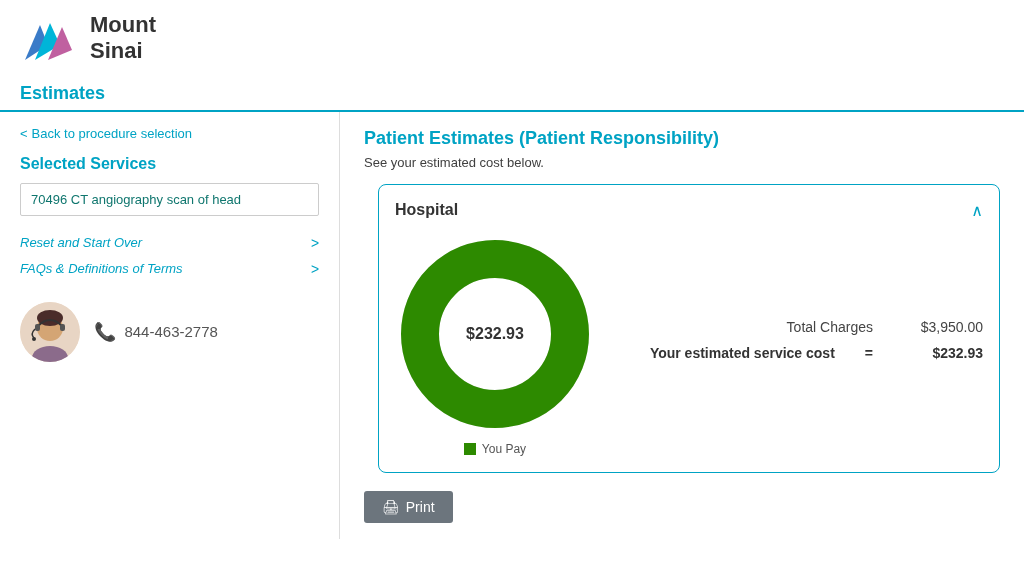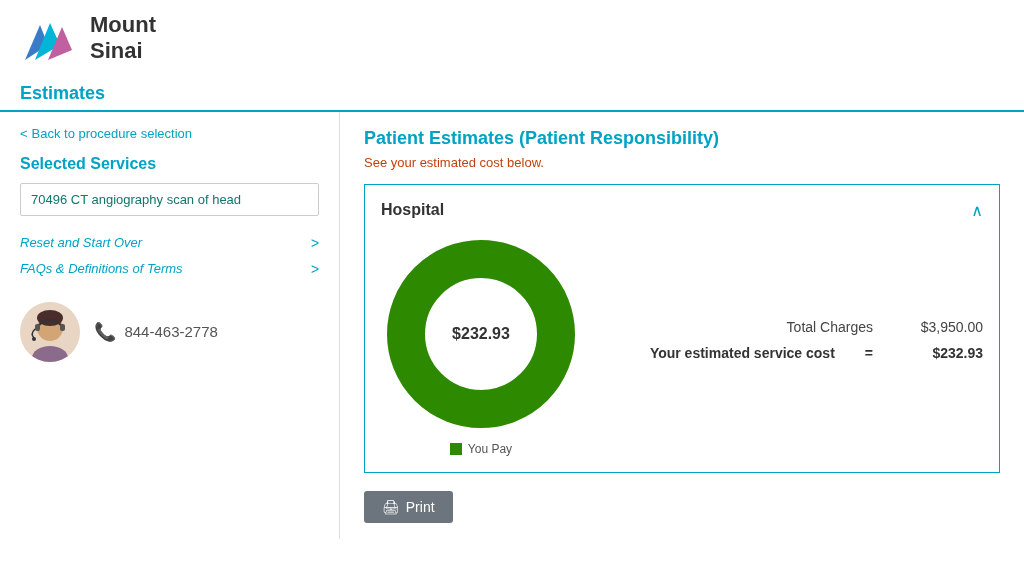--- a/index.html
+++ b/index.html
@@ -30,23 +30,23 @@
     .chevron-right { font-size: 14px; color: #00a3c4; }
 
     .contact-area { display: flex; align-items: center; gap: 14px; margin-top: 10px; }
     .avatar { width: 60px; height: 60px; border-radius: 50%; overflow: hidden; background: #f0e0d0; display: flex; align-items: flex-end; justify-content: center; }
     .avatar-svg { width: 60px; height: 60px; }
     .phone-area { display: flex; align-items: center; gap: 8px; color: #555; font-size: 15px; }
     .phone-icon { color: #00a3c4; font-size: 18px; }
 
     .right-panel { flex: 1; padding: 16px 24px; }
     .patient-estimates-title { color: #00a3c4; font-size: 18px; font-weight: bold; margin-bottom: 6px; }
-    .see-cost-text { font-size: 13px; color: #c2410c; margin-bottom: 14px; }
-
-    .hospital-card { border: 1.5px solid #00a3c4; border-radius: 0; padding: 16px; margin-bottom: 18px; }
+    .see-cost-text { font-size: 13px; color: #404040; margin-bottom: 14px; }
+
+    .hospital-card { border: 1.5px solid #00a3c4; border-radius: 8px; padding: 16px; margin-bottom: 18px; margin-left: 14px; }
     .hospital-card-header { display: flex; justify-content: space-between; align-items: center; margin-bottom: 14px; }
     .hospital-label { color: #333; font-size: 16px; font-weight: bold; }
     .collapse-icon { color: #00a3c4; font-size: 16px; cursor: pointer; }
 
     .hospital-card-body { display: flex; align-items: center; gap: 30px; }
 
     .donut-container { position: relative; width: 200px; height: 200px; }
     .donut-svg { width: 200px; height: 200px; }
     .donut-center-text { position: absolute; top: 50%; left: 50%; transform: translate(-50%, -50%); font-size: 16px; font-weight: bold; color: #333; text-align: center; }
 

